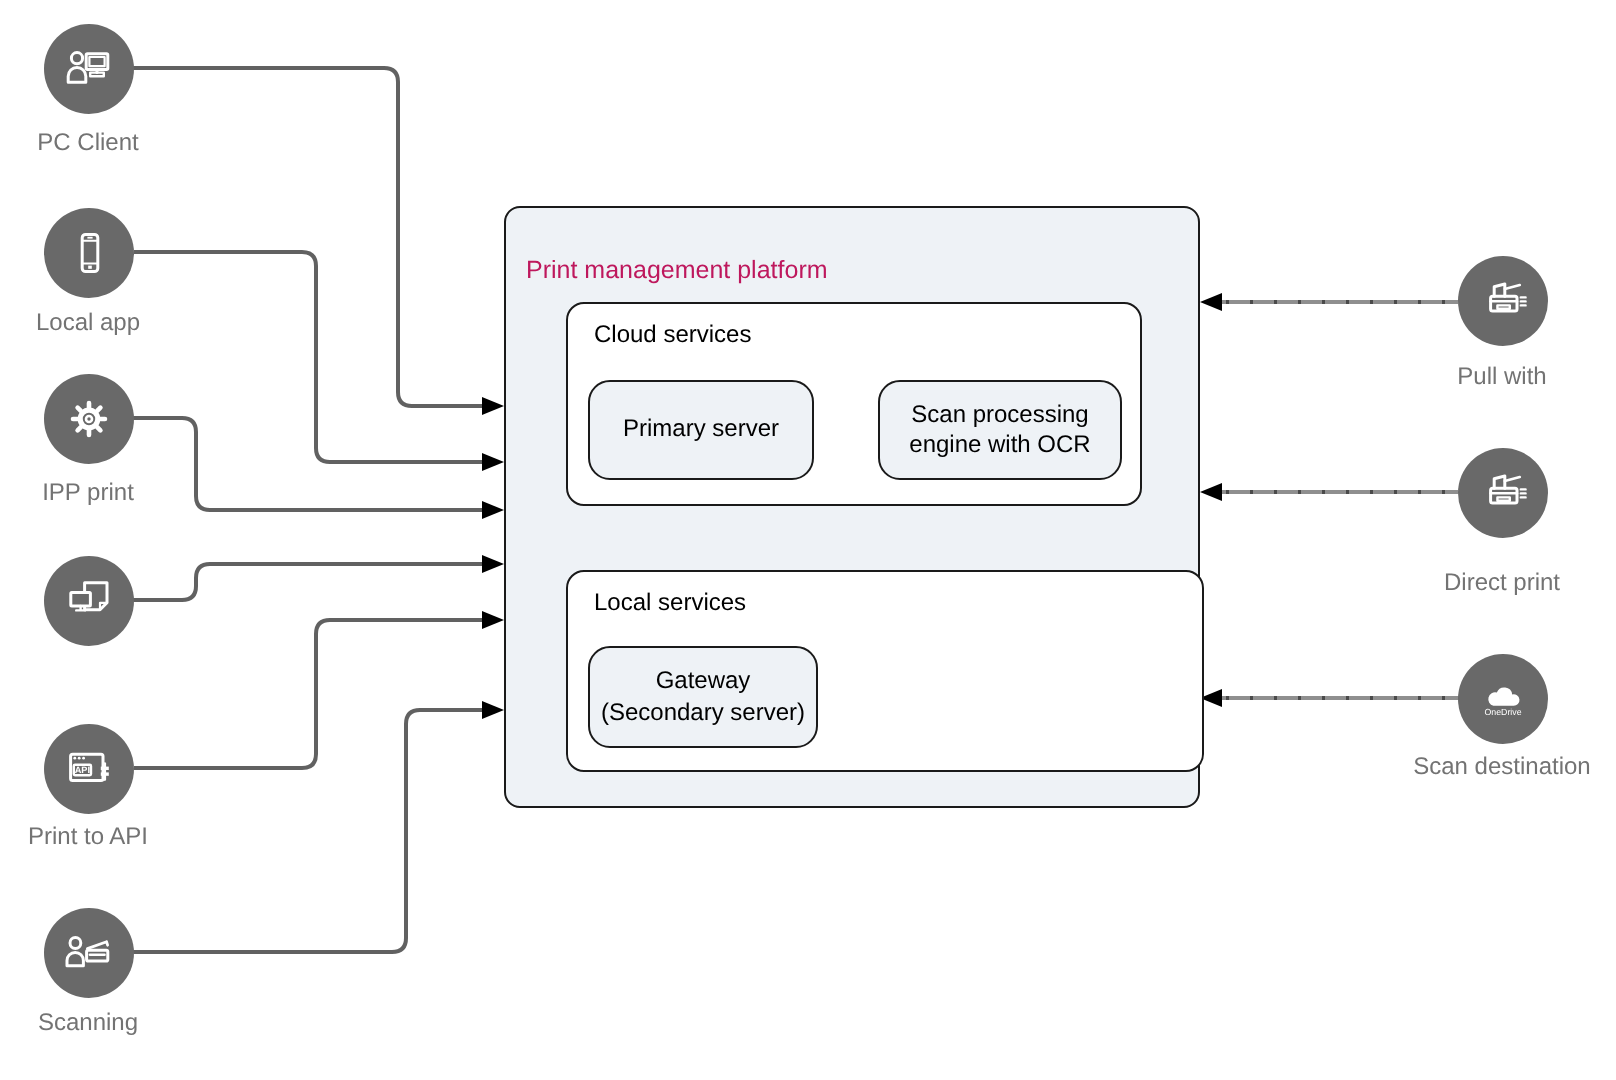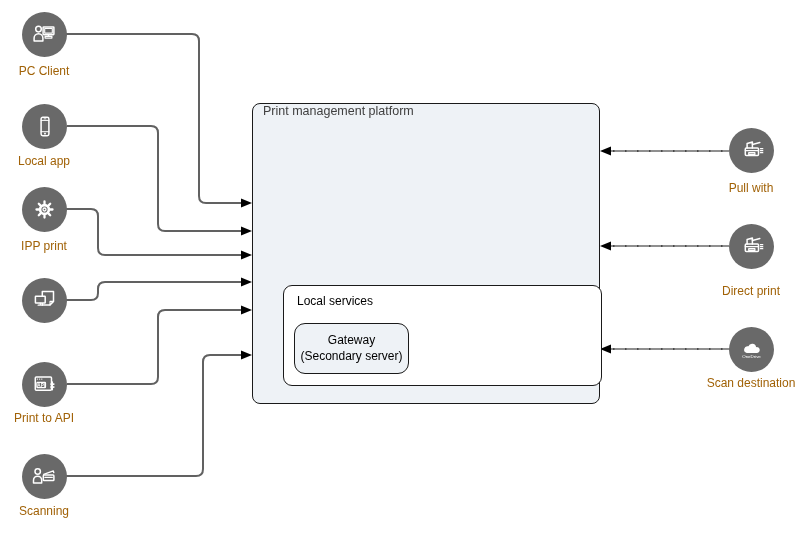--- a/index.html
+++ b/index.html
@@ -6,39 +6,39 @@
   .canvas { position:relative; width:808px; height:540px; background:#fff; overflow:hidden; }
 
   svg.wires { position:absolute; left:0; top:0; width:808px; height:540px; }
   .cl { stroke:var(--connector-left,#616161); stroke-width:2; fill:none; }
   .cr { stroke:var(--connector-right,#8f8f8f); stroke-width:2; fill:none; }
   .ct { stroke:#4a4a4a; stroke-width:2; fill:none; stroke-dasharray:1.5 10.5; }
   .ah { fill:var(--arrowhead,#000); stroke:none; }
 
   .platform { position:absolute; left:252px; top:103px; width:346px; height:299px;
     background:var(--platform-fill,#eef2f6); border:1px solid var(--border,#1a1a1a); border-radius:8px; }
-  .platform-title { position:absolute; left:10px; top:0; font-size:12.5px; color:#404040; white-space:nowrap; }
+  .platform-title { position:absolute; left:10px; top:24px; font-size:12.5px; color:#be185d; white-space:nowrap; }
   .group { position:absolute; left:30px; width:286px; background:#ffffff;
     border:1px solid var(--border,#1a1a1a); border-radius:9px; }
   .group.cloud { top:47px; height:100px; }
   .group.local { top:181px; height:99px;padding-left:31px; }
   .group-label { position:absolute; left:13px; top:8px; font-size:12px; color:#000; white-space:nowrap; }
   .node { position:absolute; background:var(--node-fill,#eef2f6); border:1px solid var(--border,#1a1a1a);
     border-radius:11px; display:flex; align-items:center; justify-content:center; text-align:center;
     font-size:12px; line-height:1.26; color:#000; padding:3px 4px; box-sizing:border-box; }
 
   .icon-node { position:absolute; width:45px; height:45px; }
   .icon-node svg { display:block; width:45px; height:45px; }
   .icon-circle { fill:var(--icon-circle,#696969); }
   .glyph { stroke:#ffffff; fill:none; stroke-width:1.5; stroke-linecap:round; stroke-linejoin:round; }
   .glyph .wf { fill:#ffffff; stroke:none; }
   .glyph .cf { fill:var(--icon-circle,#696969); }
   .glyph text { stroke:none; fill:#ffffff; font-family:"Liberation Sans", sans-serif; }
 
-  .icon-label { position:absolute; width:90px; text-align:center; font-size:12px; line-height:14px; color:#a16207; }
+  .icon-label { position:absolute; width:90px; text-align:center; font-size:12px; line-height:14px; color:#737373; }
 </style>
 </head>
 <body>
 
 <div class="canvas">
 
   <svg class="wires" viewBox="0 0 808 540" aria-hidden="true">
 
     <path class="cl" d="M66 34 L192 34 Q199 34 199 41 L199 196 Q199 203 206 203 L241 203"></path>
     <polygon class="ah" points="252,203 241,198.5 241,207.5"></polygon>
@@ -58,20 +58,25 @@
     <path class="cr" d="M730 349 L611 349"></path>
     <path class="ct" d="M613 151H729 M613 246H729 M613 349H730"></path>
     <polygon class="ah" points="600,151 611,146.5 611,155.5"></polygon>
     <polygon class="ah" points="600,246 611,241.5 611,250.5"></polygon>
     <polygon class="ah" points="600,349 611,344.5 611,353.5"></polygon>
   </svg>
 
   <div class="platform">
     <div class="platform-title">Print management platform</div>
 
+    <div class="group cloud">
+      <div class="group-label">Cloud services</div>
+      <div class="node" style="left:10px; top:38px; width:113px; height:50px">Primary server</div>
+      <div class="node" style="left:155px; top:38px; width:122px; height:50px">Scan processing engine with OCR</div>
+    </div>
 
     <div class="group local">
       <div class="group-label">Local services</div>
       <div class="node" style="left:10px; top:37px; width:115px; height:51px">Gateway (Secondary server)</div>
     </div>
   </div>
 
   <div class="icon-node" style="left:21.5px; top:11.5px">
     <svg viewBox="0 0 45 45">
         <circle class="icon-circle" cx="22.5" cy="22.5" r="22.5"></circle>

